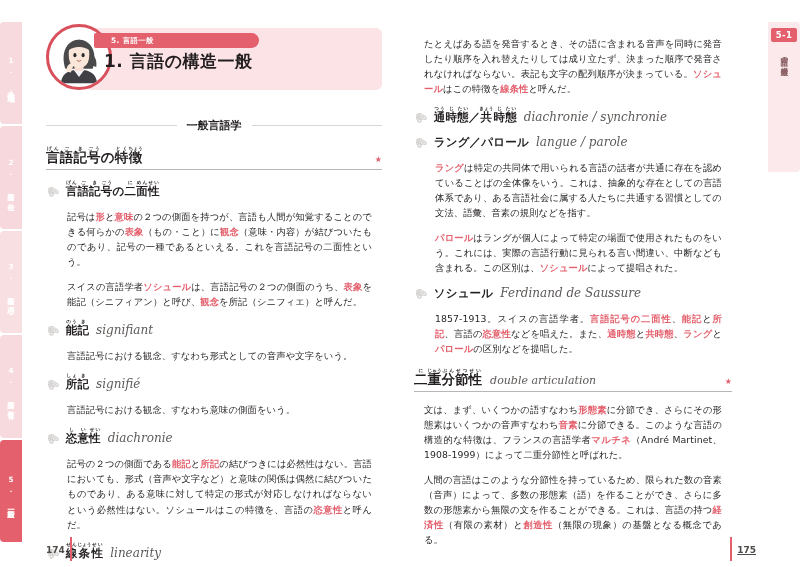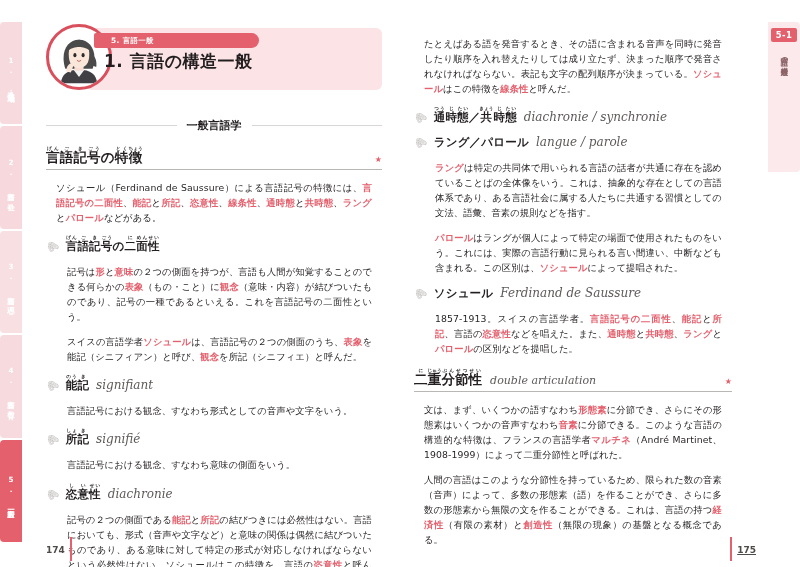--- a/index.html
+++ b/index.html
@@ -234,21 +234,20 @@
       <span class="ln"></span>
       <span>一般言語学</span>
       <span class="ln"></span>
     </div>
 
     <div class="col-body" id="left-content" style="left:24px; right:18px; top:146px;">
         <div class="h-major">
           <div class="left"><span class="txt"><ruby>言<rt>げん</rt></ruby><ruby>語<rt>ご</rt></ruby><ruby>記<rt>き</rt></ruby><ruby>号<rt>ごう</rt></ruby>の<ruby>特<rt>とく</rt></ruby><ruby>徴<rt>ちょう</rt></ruby></span></div>
           <span class="star">★</span>
         </div>
-        <p class="body">ソシュール（Ferdinand de Saussure）による言語記号の特徴には、<span class="kw">言語記号の二面性</span>、<span class="kw">能記</span>と<span class="kw">所記</span>、<span class="kw">恣意性</span>、<span class="kw">線条性</span>、<span class="kw">通時態</span>と<span class="kw">共時態</span>、<span class="kw">ラング</span>と<span class="kw">パロール</span>などがある。</p>
         <div class="h-sub">
           <span class="clip">🖇</span>
           <span class="txt"><ruby>言<rt>げん</rt></ruby><ruby>語<rt>ご</rt></ruby><ruby>記<rt>き</rt></ruby><ruby>号<rt>ごう</rt></ruby>の<ruby>二<rt>に</rt></ruby><ruby>面<rt>めん</rt></ruby><ruby>性<rt>せい</rt></ruby></span>
         </div>
         <p class="body indent">記号は<span class="kw">形</span>と<span class="kw">意味</span>の２つの側面を持つが、言語も人間が知覚することのできる何らかの<span class="kw">表象</span>（もの・こと）に<span class="kw">観念</span>（意味・内容）が結びついたものであり、記号の一種であるといえる。これを言語記号の二面性という。</p>
         <p class="body indent">スイスの言語学者<span class="kw">ソシュール</span>は、言語記号の２つの側面のうち、<span class="kw">表象</span>を能記（シニフィアン）と呼び、<span class="kw">観念</span>を所記（シニフィエ）と呼んだ。</p>
         <div class="h-sub">
           <span class="clip">🖇</span>
           <span class="txt"><ruby>能<rt>のう</rt></ruby><ruby>記<rt>き</rt></ruby></span>
           <span class="fr">signifiant</span>

